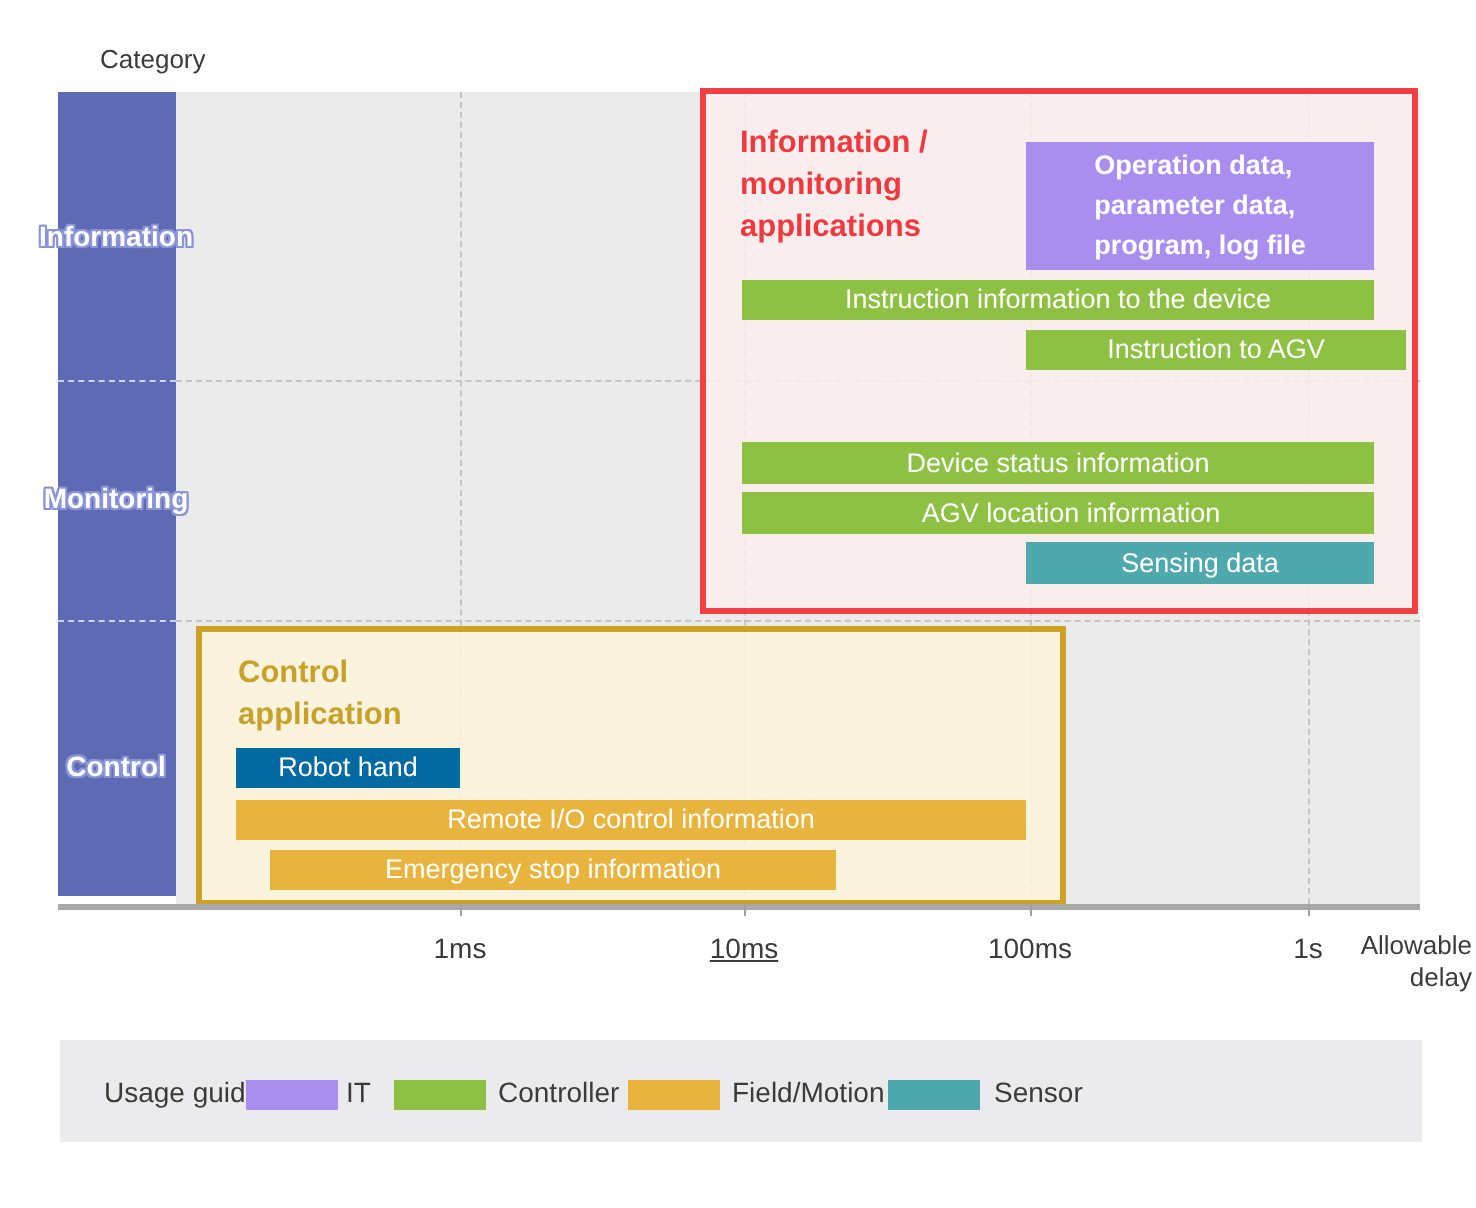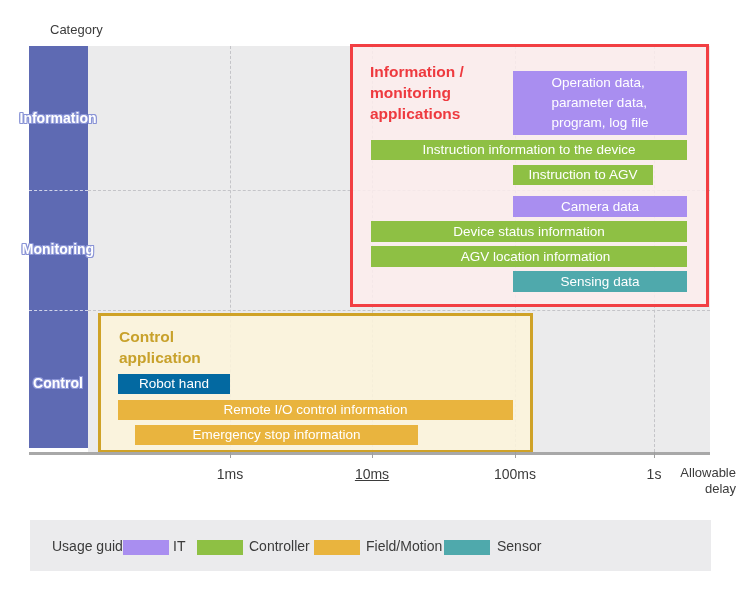--- a/index.html
+++ b/index.html
@@ -18,21 +18,21 @@
   .box{box-sizing:border-box;border:3px solid;}
   #box-info{left:350px;top:44px;width:359px;height:263px;}
   #box-control{left:98px;top:313px;width:435px;height:140px;}
   .box-title{position:absolute;font-weight:bold;font-size:15.5px;line-height:21px;white-space:pre-line;}
   #box-info .box-title{left:17px;top:14px;}
   #box-control .box-title{left:18px;top:10px;}
 
   .bar{box-sizing:border-box;display:flex;align-items:center;justify-content:center;
        color:#ffffff;font-size:13.5px;line-height:20px;}
   .bar-text{white-space:pre-line;text-align:left;}
-  .bar.left-block .bar-text{text-align:left;}
+  .bar.left-block .bar-text{text-align:left;font-weight:bold;}
 
   .cat-label{color:#fff;font-weight:bold;font-size:14px;transform:translate(-50%,-50%);
      text-shadow:-1px -1px 0 #8a94d6,1px -1px 0 #8a94d6,-1px 1px 0 #8a94d6,1px 1px 0 #8a94d6,
                  0 -1px 0 #8a94d6,0 1px 0 #8a94d6,-1px 0 0 #8a94d6,1px 0 0 #8a94d6;}
 
   #category-title{left:30px;top:22px;font-size:13px;color:#3b3b3b;margin-left:20px;}
   .tick-mark{width:1px;height:6px;background:#9f9f9f;top:452px;}
   .tick-label{font-size:14px;color:#3b3b3b;transform:translateX(-50%);top:466px;}
   #allowable{right:2px;top:465px;font-size:13px;line-height:16px;color:#3b3b3b;
              text-align:right;white-space:pre-line;}
@@ -97,25 +97,22 @@
     <div class="abs tick-mark" style="left: 654px;"></div>
     <div class="abs tick-label" style="left: 654px;">1s</div>
     <div class="abs bar left-block" style="left: 513px; top: 71px; width: 174px; height: 64px; background: rgb(169, 142, 240);">
       <span class="bar-text">Operation data,
 parameter data,
 program, log file</span>
     </div>
     <div class="abs bar" style="left: 371px; top: 140px; width: 316px; height: 20px; background: rgb(142, 192, 68);">
       <span class="bar-text">Instruction information to the device</span>
     </div>
-    <div class="abs bar" style="left: 513px; top: 165px; width: 140px; height: 20px; background: rgb(142, 192, 68);">
+    <div class="abs bar" style="left: 513px; top: 165px; width: 190px; height: 20px; background: rgb(142, 192, 68);">
       <span class="bar-text">Instruction to AGV</span>
-    </div>
-    <div class="abs bar" style="left: 513px; top: 196px; width: 174px; height: 21px; background: rgb(169, 142, 240);">
-      <span class="bar-text">Camera data</span>
     </div>
     <div class="abs bar" style="left: 371px; top: 221px; width: 316px; height: 21px; background: rgb(142, 192, 68);">
       <span class="bar-text">Device status information</span>
     </div>
     <div class="abs bar" style="left: 371px; top: 246px; width: 316px; height: 21px; background: rgb(142, 192, 68); padding-left: 13px;">
       <span class="bar-text">AGV location information</span>
     </div>
     <div class="abs bar" style="left: 513px; top: 271px; width: 174px; height: 21px; background: rgb(79, 169, 172);">
       <span class="bar-text">Sensing data</span>
     </div>

